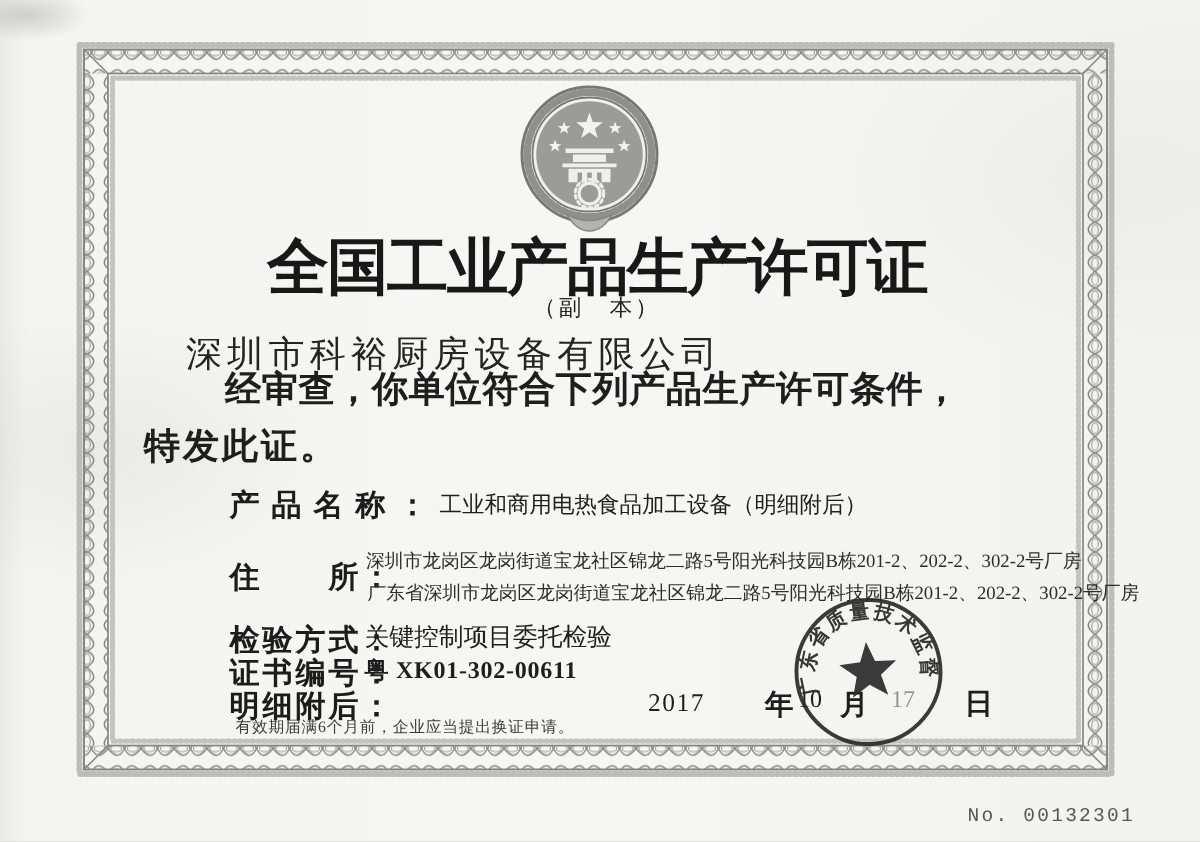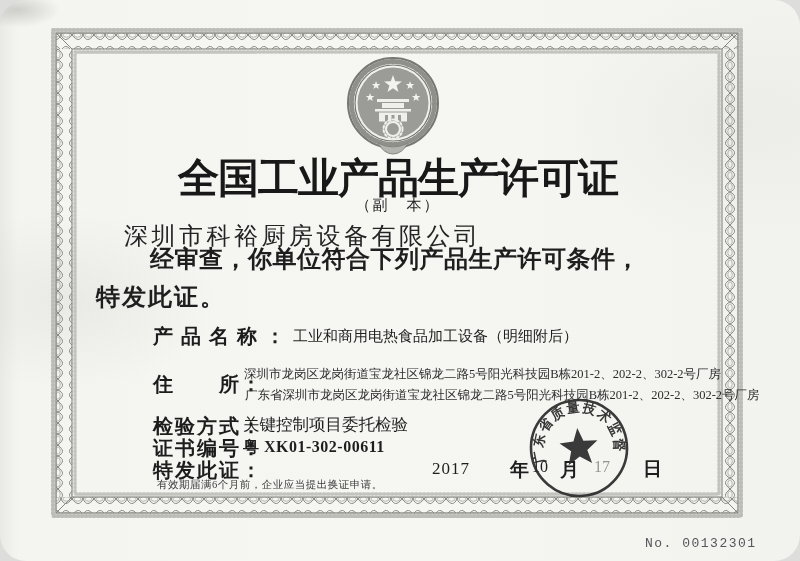--- a/index.html
+++ b/index.html
@@ -6,21 +6,20 @@
   body{background:#dddddb;}
   .scan{
     position:relative;width:800px;height:561px;overflow:hidden;
     background:
       radial-gradient(ellipse 60px 25px at 18px 10px, rgba(160,160,156,.45), rgba(160,160,156,0) 70%),
       radial-gradient(ellipse 200px 120px at 70px 300px, rgba(200,200,196,.25), rgba(200,200,196,0) 75%),
       radial-gradient(ellipse 260px 160px at 740px 120px, rgba(210,210,206,.20), rgba(210,210,206,0) 75%),
       linear-gradient(90deg, #e9e9e6 0px, #f4f4f1 18px, #f6f6f3 50%, #f2f2ef 100%);
     font-family:"Liberation Serif","DejaVu Serif",serif;
     color:#1e1e1e;
-    border-radius:26px;
   }
   .abs{position:absolute;white-space:nowrap;}
   .title{left:56px;top:151px;width:684px;text-align:center;font-size:41px;font-weight:900;letter-spacing:-1px;color:#181818;}
   .subtitle{left:56px;top:196px;width:684px;text-align:center;font-size:15px;letter-spacing:2px;color:#222;}
   .company{left:124px;top:220px;font-size:24px;letter-spacing:3.5px;color:#242424;}
   .body1{left:150px;top:243px;font-size:24px;font-weight:700;letter-spacing:0.5px;}
   .body2{left:96px;top:281px;font-size:24px;font-weight:700;letter-spacing:2px;}
   .flabel{left:153px;font-size:20px;font-weight:700;letter-spacing:2px;color:#1c1c1c;}
   .flabel.wide{letter-spacing:8px;}
   .l-product{top:323px;}   .v-product{left:293px;top:327px;font-size:15px;}
@@ -118,21 +117,21 @@
   <div class="abs v-residence">深圳市龙岗区龙岗街道宝龙社区锦龙二路5号阳光科技园B栋201-2、202-2、302-2号厂房</div>
 
   <div class="abs v-prodaddr">广东省深圳市龙岗区龙岗街道宝龙社区锦龙二路5号阳光科技园B栋201-2、202-2、302-2号厂房</div>
 
   <div class="abs flabel l-inspect">检验方式：</div>
   <div class="abs v-inspect">关键控制项目委托检验</div>
 
   <div class="abs flabel l-certno">证书编号：</div>
   <div class="abs v-certno">粤 XK01-302-00611</div>
 
-  <div class="abs flabel l-valid">特发此证：</div>
+  <div class="abs flabel l-valid">明细附后：</div>
 
   <div class="abs d-year">2017</div>
   <div class="abs d-yunit">年</div>
   <div class="abs d-month">10</div>
   <div class="abs d-munit">月</div>
   <div class="abs d-day">17</div>
   <div class="abs d-dunit">日</div>
 
   <svg class="seal-svg" width="120" height="120" viewBox="0 0 120 120">
     <defs>

